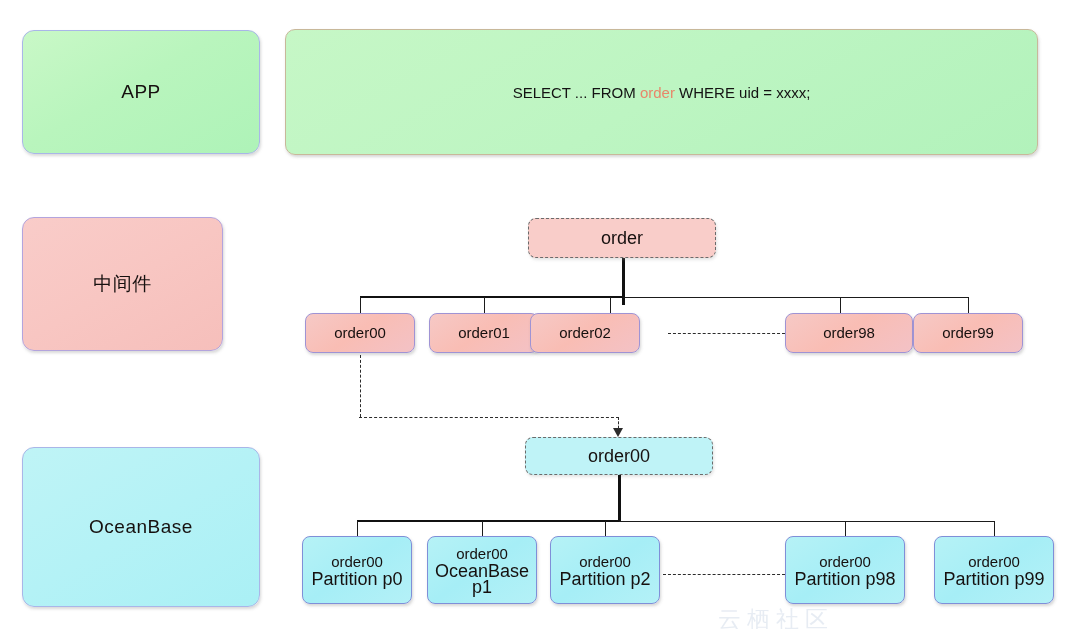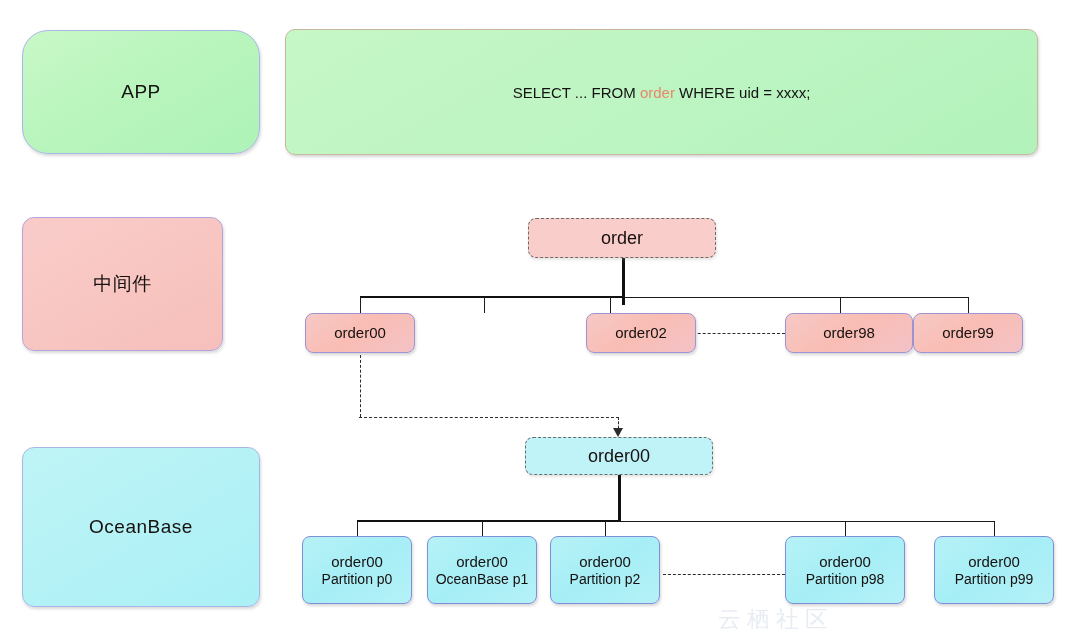--- a/index.html
+++ b/index.html
@@ -34,21 +34,21 @@
         border:1px solid #9f93d4;box-shadow:1px 2px 3px rgba(120,120,120,.30);}
   .pink-dashed{background:#f9cdc9;border:1.5px dashed #6b6b6b;
                box-shadow:1px 2px 3px rgba(150,150,150,.25);}
   
   .cyan{background:linear-gradient(145deg,#b6f2f6 0%,#a6eef6 48%,#b4f1f7 100%);
         border:1px solid #7f8fd8;box-shadow:1px 2px 3px rgba(120,120,120,.30);}
   .cyan-dashed{background:#bff3f7;border:1.5px dashed #6b6b6b;
                box-shadow:1px 2px 3px rgba(150,150,150,.25);}
 
   .n-title{font-size:15px;line-height:18px;}
-  .n-sub{font-size:14px;line-height:16px;}
+  .n-sub{font-size:18px;line-height:16px;}
   .n-big{font-size:18px;line-height:22px;}
 
   
   .ln{position:absolute;background:#1b1b1b;}
   .ln-h{height:1px;}
   .ln-v{width:1px;}
   .ln-thick-v{width:2.5px;background:#111;}
   .ln-thick-h{height:2px;background:#111;}
 
   .dash-h{position:absolute;height:0;border-top:1.6px dashed #2b2b2b;}
@@ -62,21 +62,21 @@
   .wm{position:absolute;font-size:23px;color:rgba(120,150,190,.18);
       letter-spacing:6px;white-space:nowrap;user-select:none;}
 </style>
 </head>
 <body>
 
 <div id="stage">
 
   <div class="wm" style="left:718px;top:592px;margin-top:12px;">云栖社区</div>
 
-  <div class="node lane lane-app" style="left:22px;top:30px;width:238px;height:124px;border-radius:26px;">
+  <div class="node lane lane-app" style="left:22px;top:30px;width:238px;height:124px;">
     <span class="lane-txt">APP</span>
   </div>
 
   <div class="node lane lane-mid" style="left:22px;top:217px;width:201px;height:134px;">
     <span class="lane-txt">中间件</span>
   </div>
 
   <div class="node lane lane-ob" style="left:22px;top:447px;width:238px;height:160px;">
     <span class="lane-txt">OceanBase</span>
   </div>
@@ -100,21 +100,24 @@
 
   <div class="dash-h" style="left:668px;top:333px;width:117px;"></div>
 
   <div class="node pink-dashed" style="left:528px;top:218px;width:188px;height:40px;">
     <span class="n-big">order</span>
   </div>
 
   <div class="node pink" style="left:305px;top:313px;width:110px;height:40px;">
     <span class="n-title">order00</span>
   </div>
-  <div class="node pink" style="left:586px;top:313px;width:110px;height:40px;">
+  <div class="node pink" style="left:429px;top:313px;width:110px;height:40px;">
+    <span class="n-title">order01</span>
+  </div>
+  <div class="node pink" style="left:530px;top:313px;width:110px;height:40px;">
     <span class="n-title">order02</span>
   </div>
   <div class="node pink" style="left:785px;top:313px;width:128px;height:40px;">
     <span class="n-title">order98</span>
   </div>
   <div class="node pink" style="left:913px;top:313px;width:110px;height:40px;">
     <span class="n-title">order99</span>
   </div>
 
   <div class="dash-v" style="left:360px;top:355px;height:62px;"></div>

